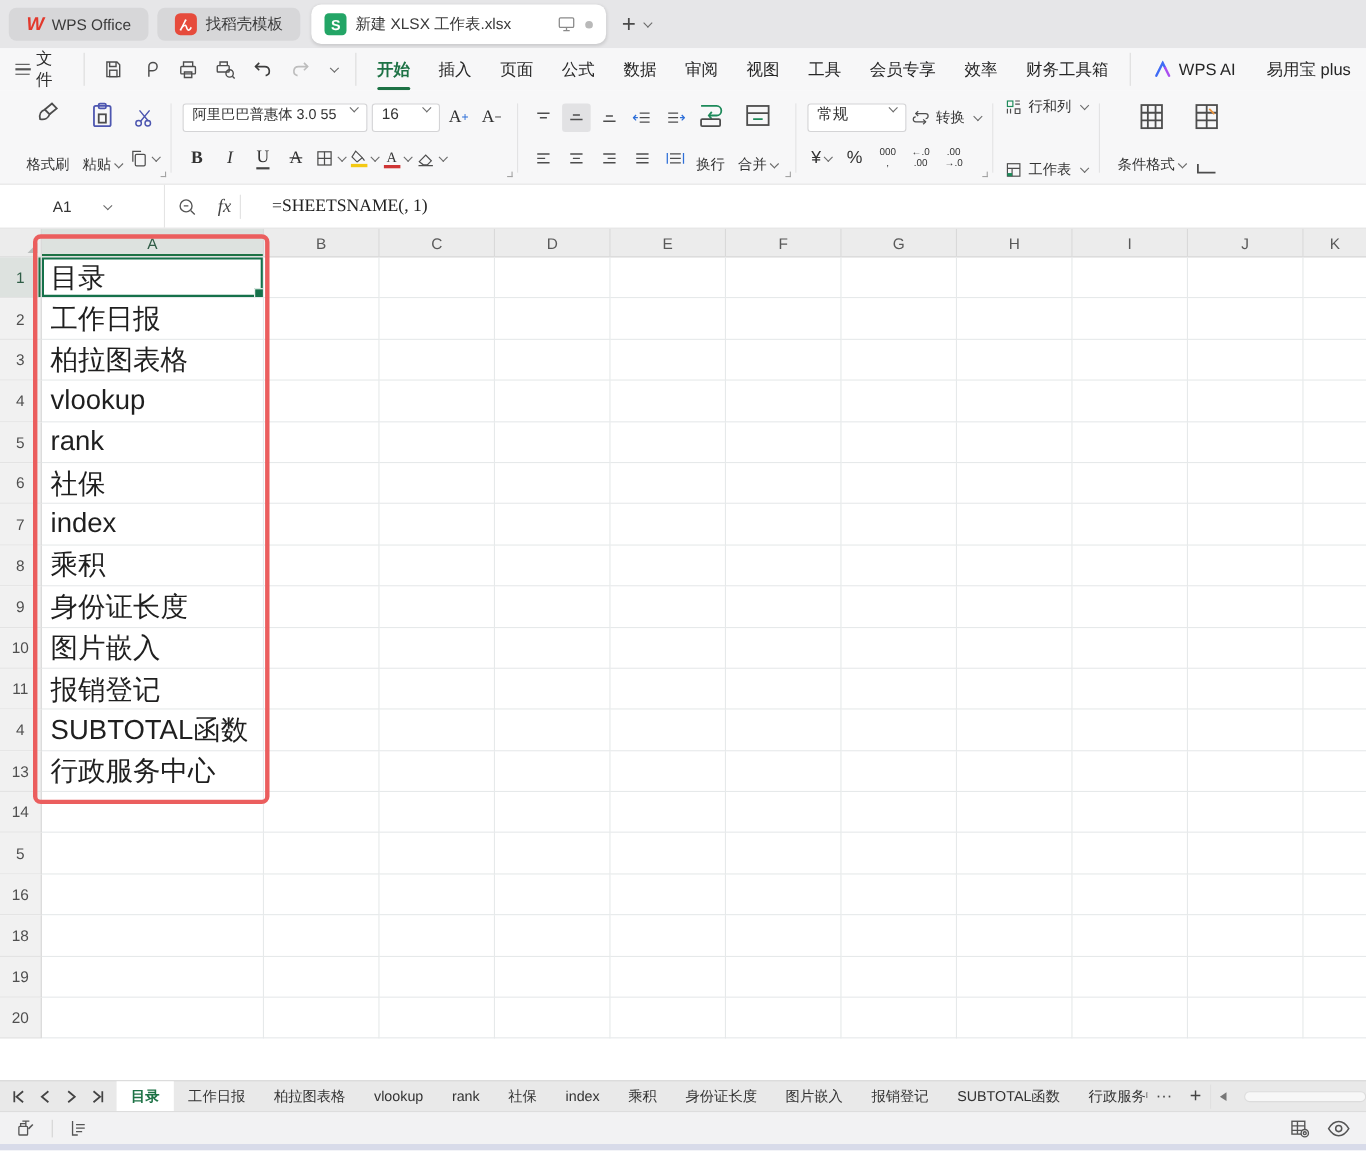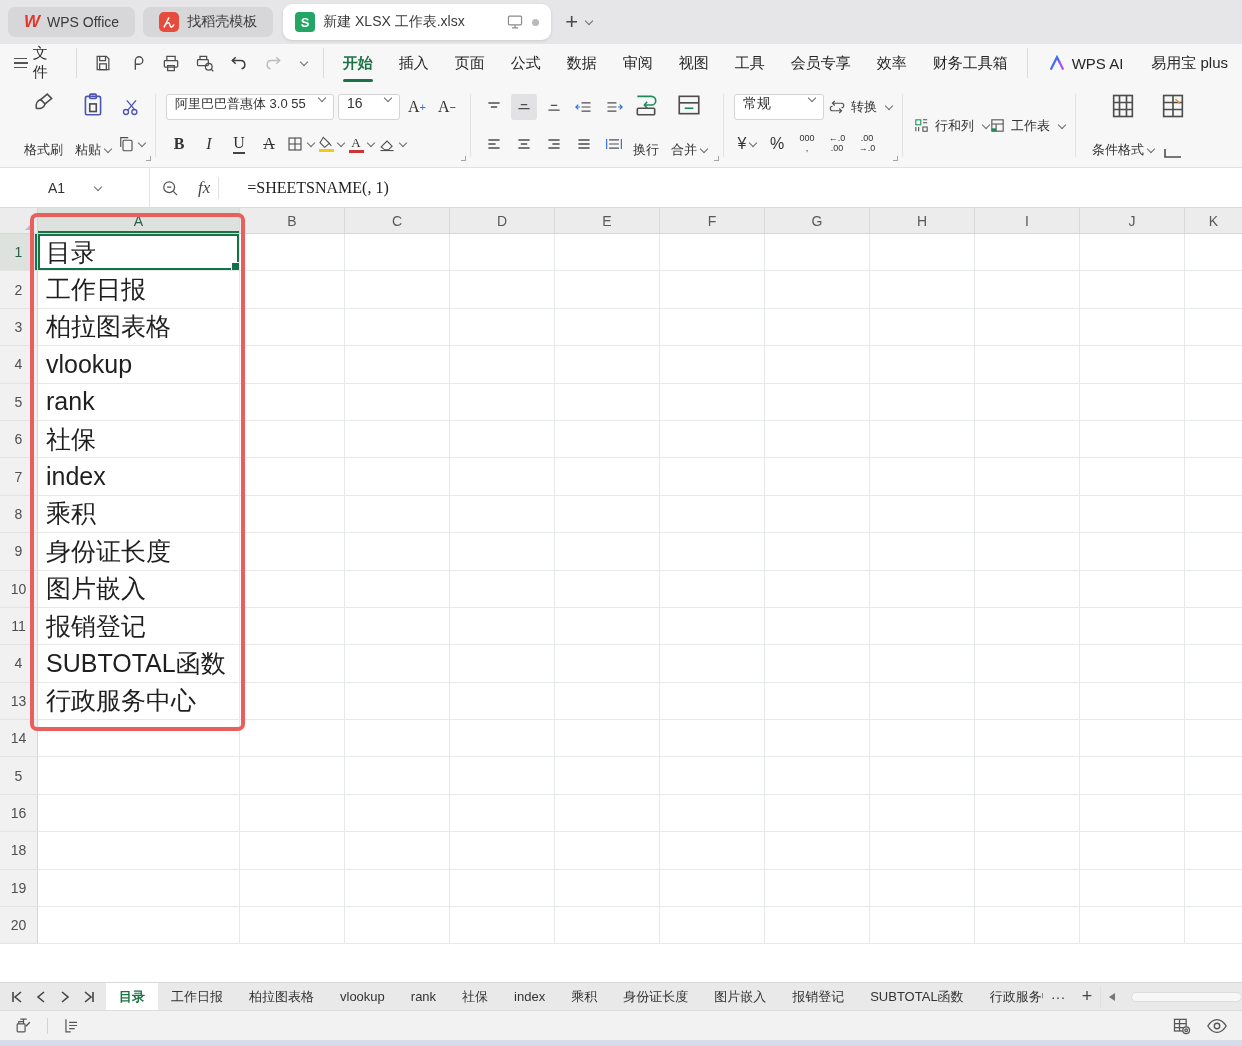--- a/index.html
+++ b/index.html
@@ -413,21 +413,21 @@
         <span class="mini2">
             <span>.00</span>
             <span>→.0</span>
           </span>
       </div>
     </div>
     <span class="gexp"></span>
   </div>
   <div class="gsep"></div>
 
-  <div class="tgroup" style="flex-direction:row;justify-content:space-between;">
+  <div class="tgroup" style="flex-direction:column;justify-content:space-between;">
     <div class="lblbtn">
       <svg width="17" height="17" viewBox="0 0 24 24" fill="none" stroke="#4d4d4d" stroke-width="1.5">
           <rect x="4" y="4" width="7" height="7" stroke="#1d8a5a"></rect>
           <path d="M14 4h6M14 8h6M4 14v6M8 14v6M14 14h6v6h-6z"></path>
         </svg>
       <span>行和列</span>
       <span class="chev"></span>
     </div>
     <div class="lblbtn">
       <svg width="17" height="17" viewBox="0 0 24 24" fill="none" stroke="#4d4d4d" stroke-width="1.5">

